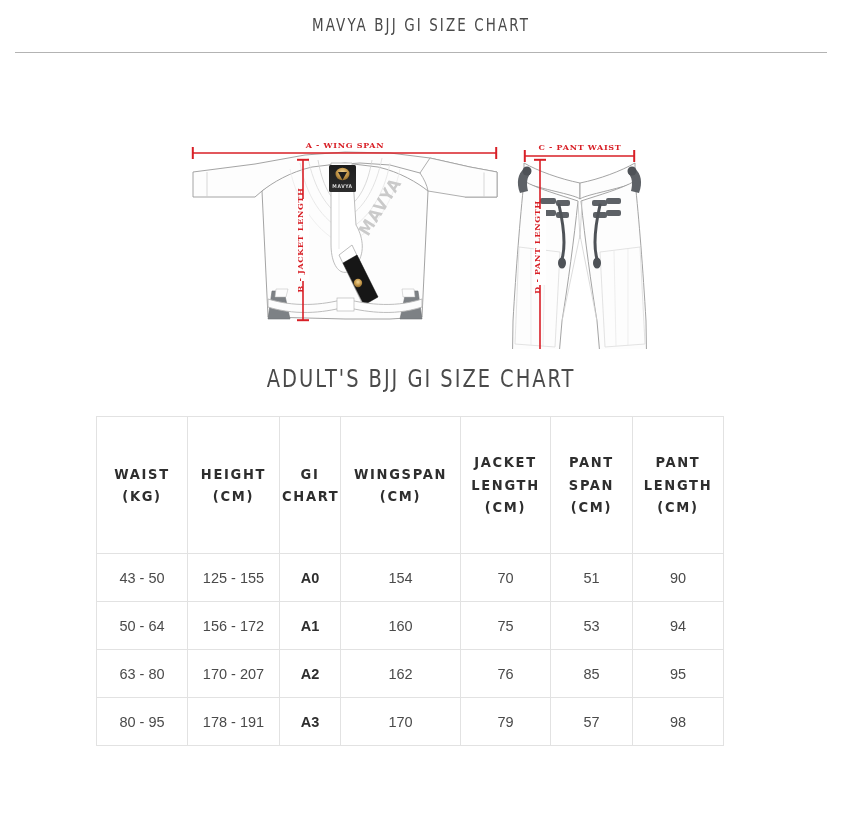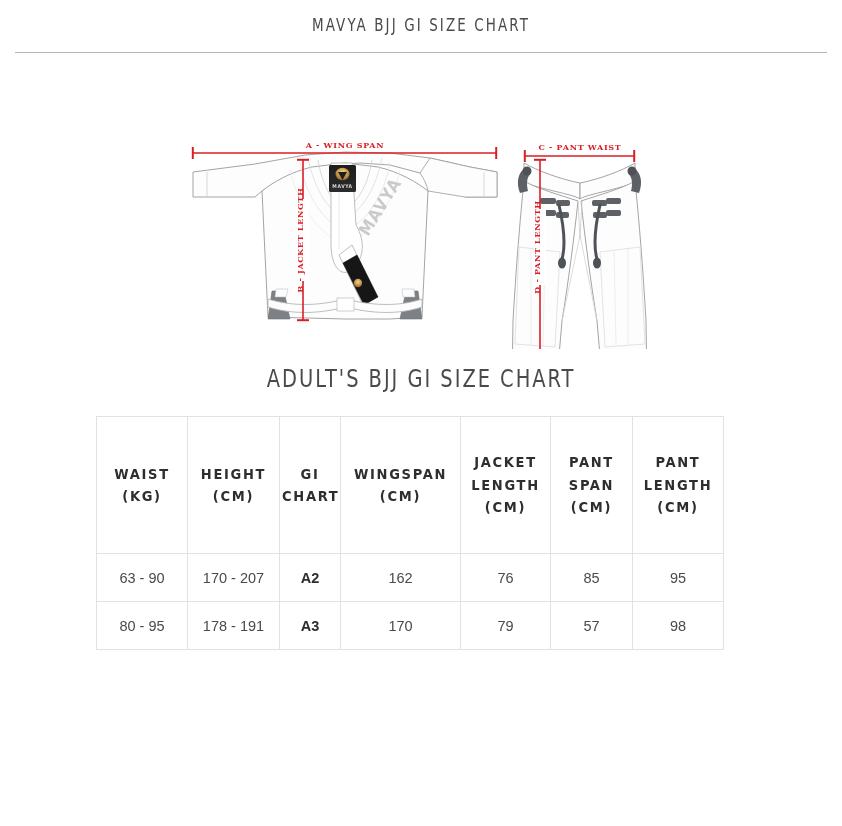--- a/index.html
+++ b/index.html
@@ -341,21 +341,39 @@
       </th>
       <th>
         <div>PANT</div>
         <div>LENGTH</div>
         <div>(CM)</div>
       </th>
     </tr>
   </thead>
   <tbody>
     <tr>
-      <td>63 - 90</td>
+      <td>43 - 50</td>
+      <td>125 - 155</td>
+      <td class="gi">A0</td>
+      <td>154</td>
+      <td>70</td>
+      <td>51</td>
+      <td>90</td>
+    </tr>
+    <tr>
+      <td>50 - 64</td>
+      <td>156 - 172</td>
+      <td class="gi">A1</td>
+      <td>160</td>
+      <td>75</td>
+      <td>53</td>
+      <td>94</td>
+    </tr>
+    <tr>
+      <td>63 - 80</td>
       <td>170 - 207</td>
       <td class="gi">A2</td>
       <td>162</td>
       <td>76</td>
       <td>85</td>
       <td>95</td>
     </tr>
     <tr>
       <td>80 - 95</td>
       <td>178 - 191</td>

